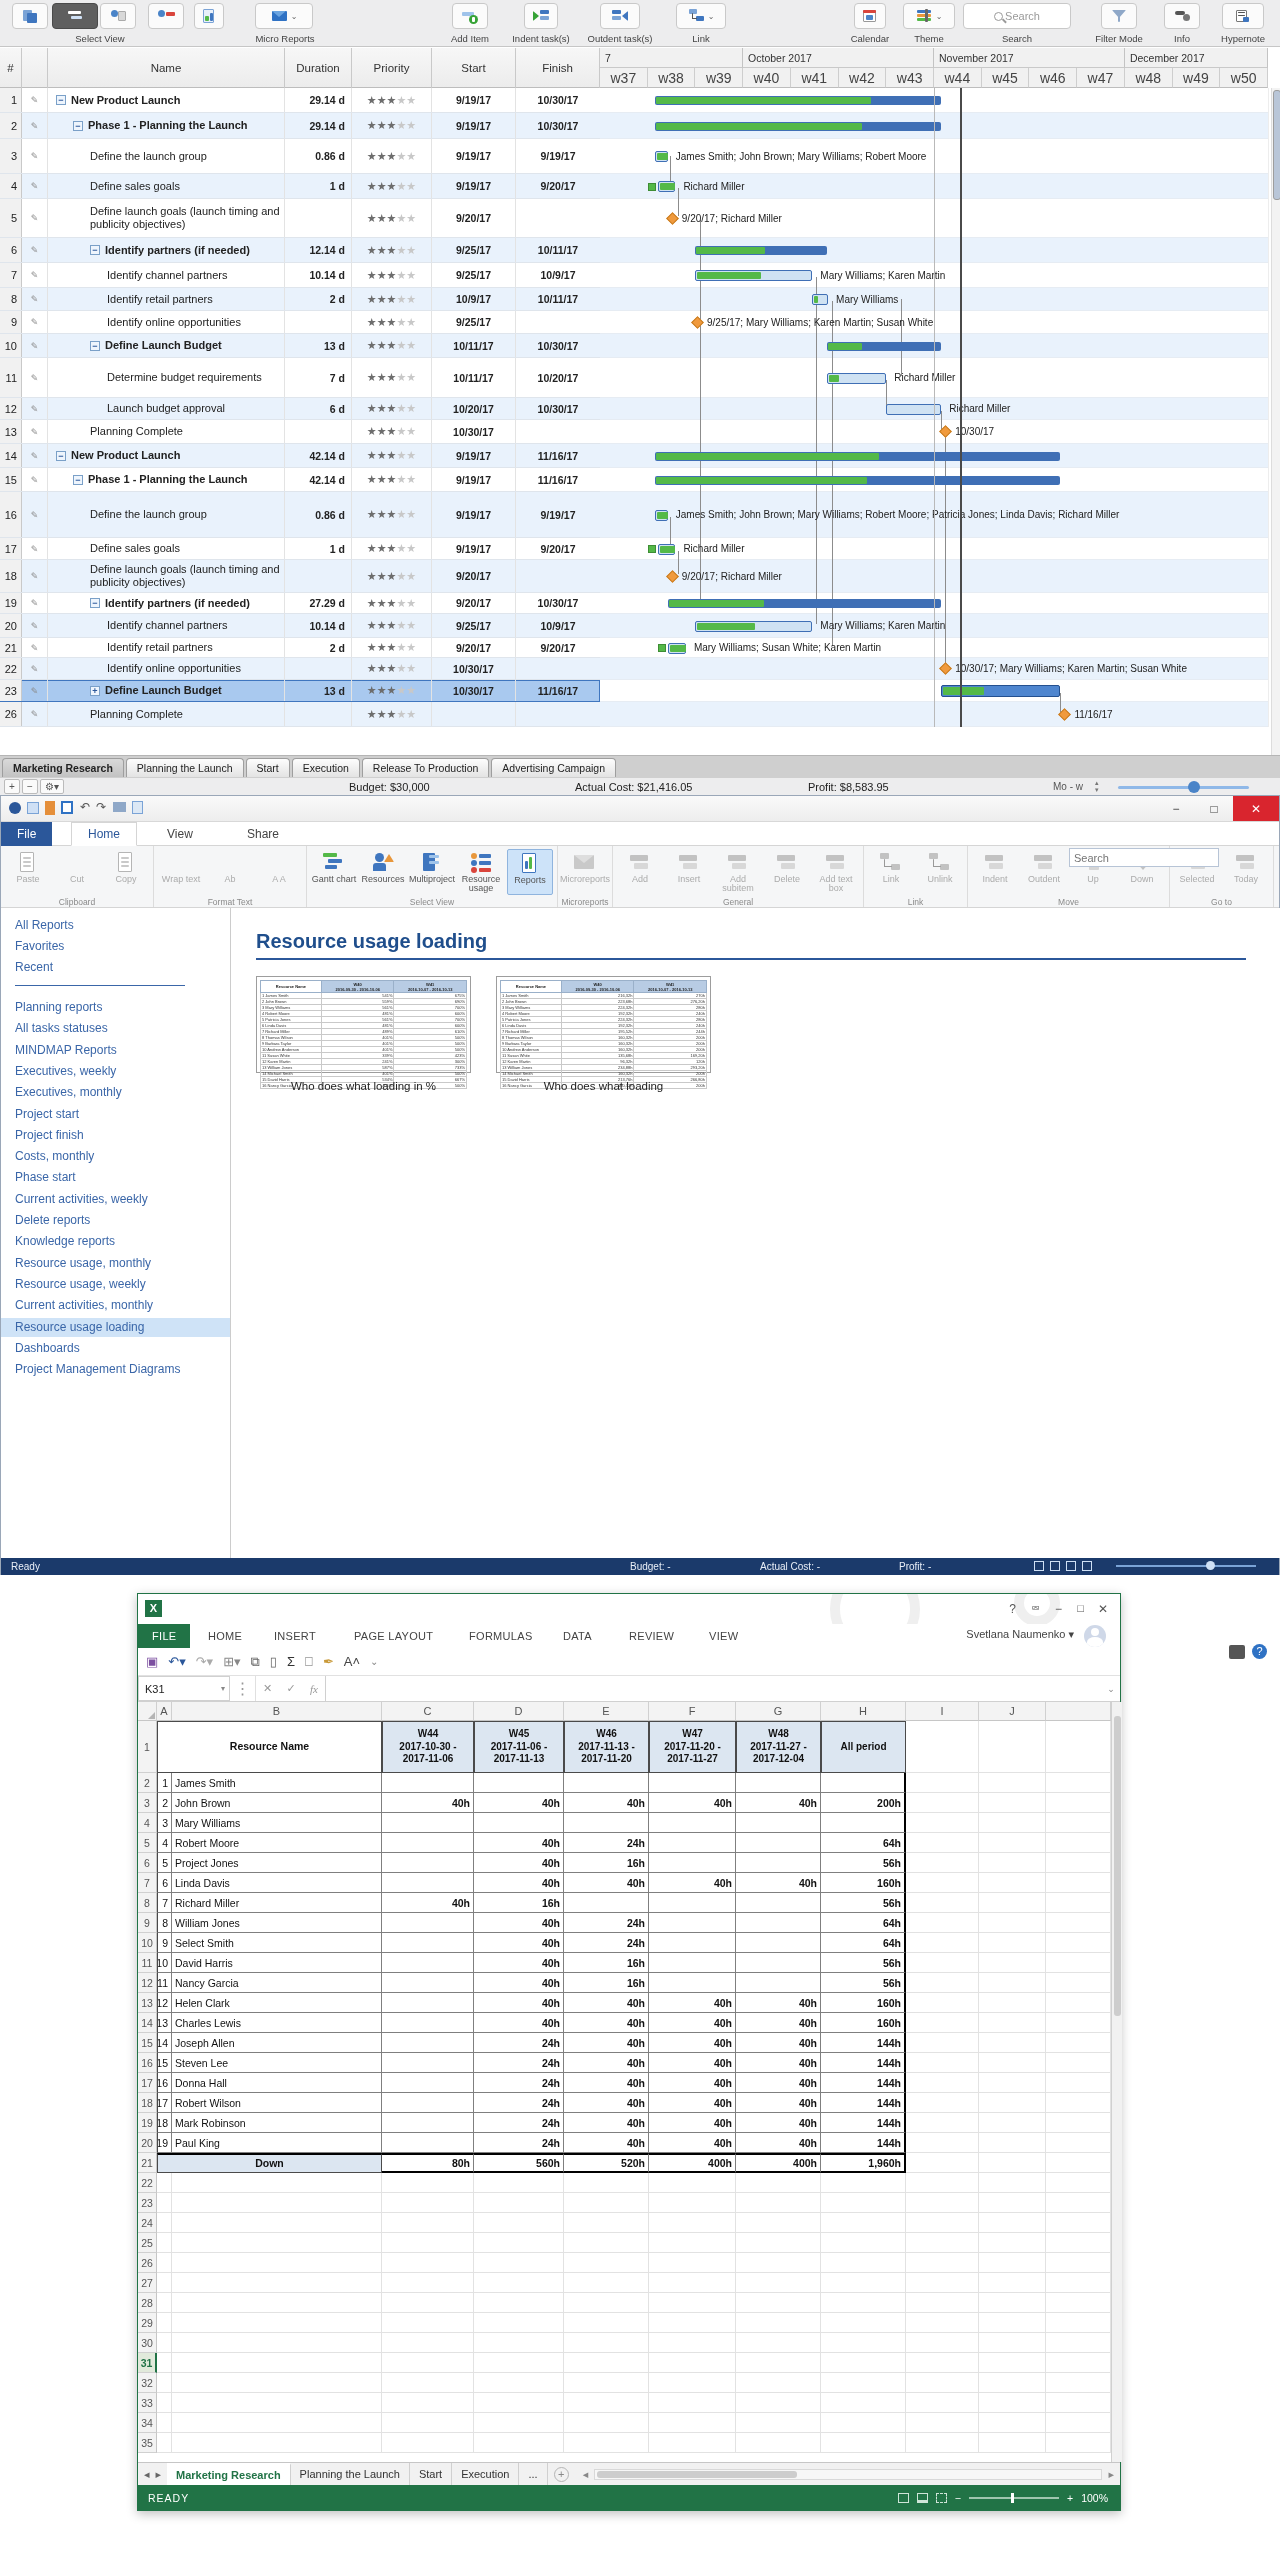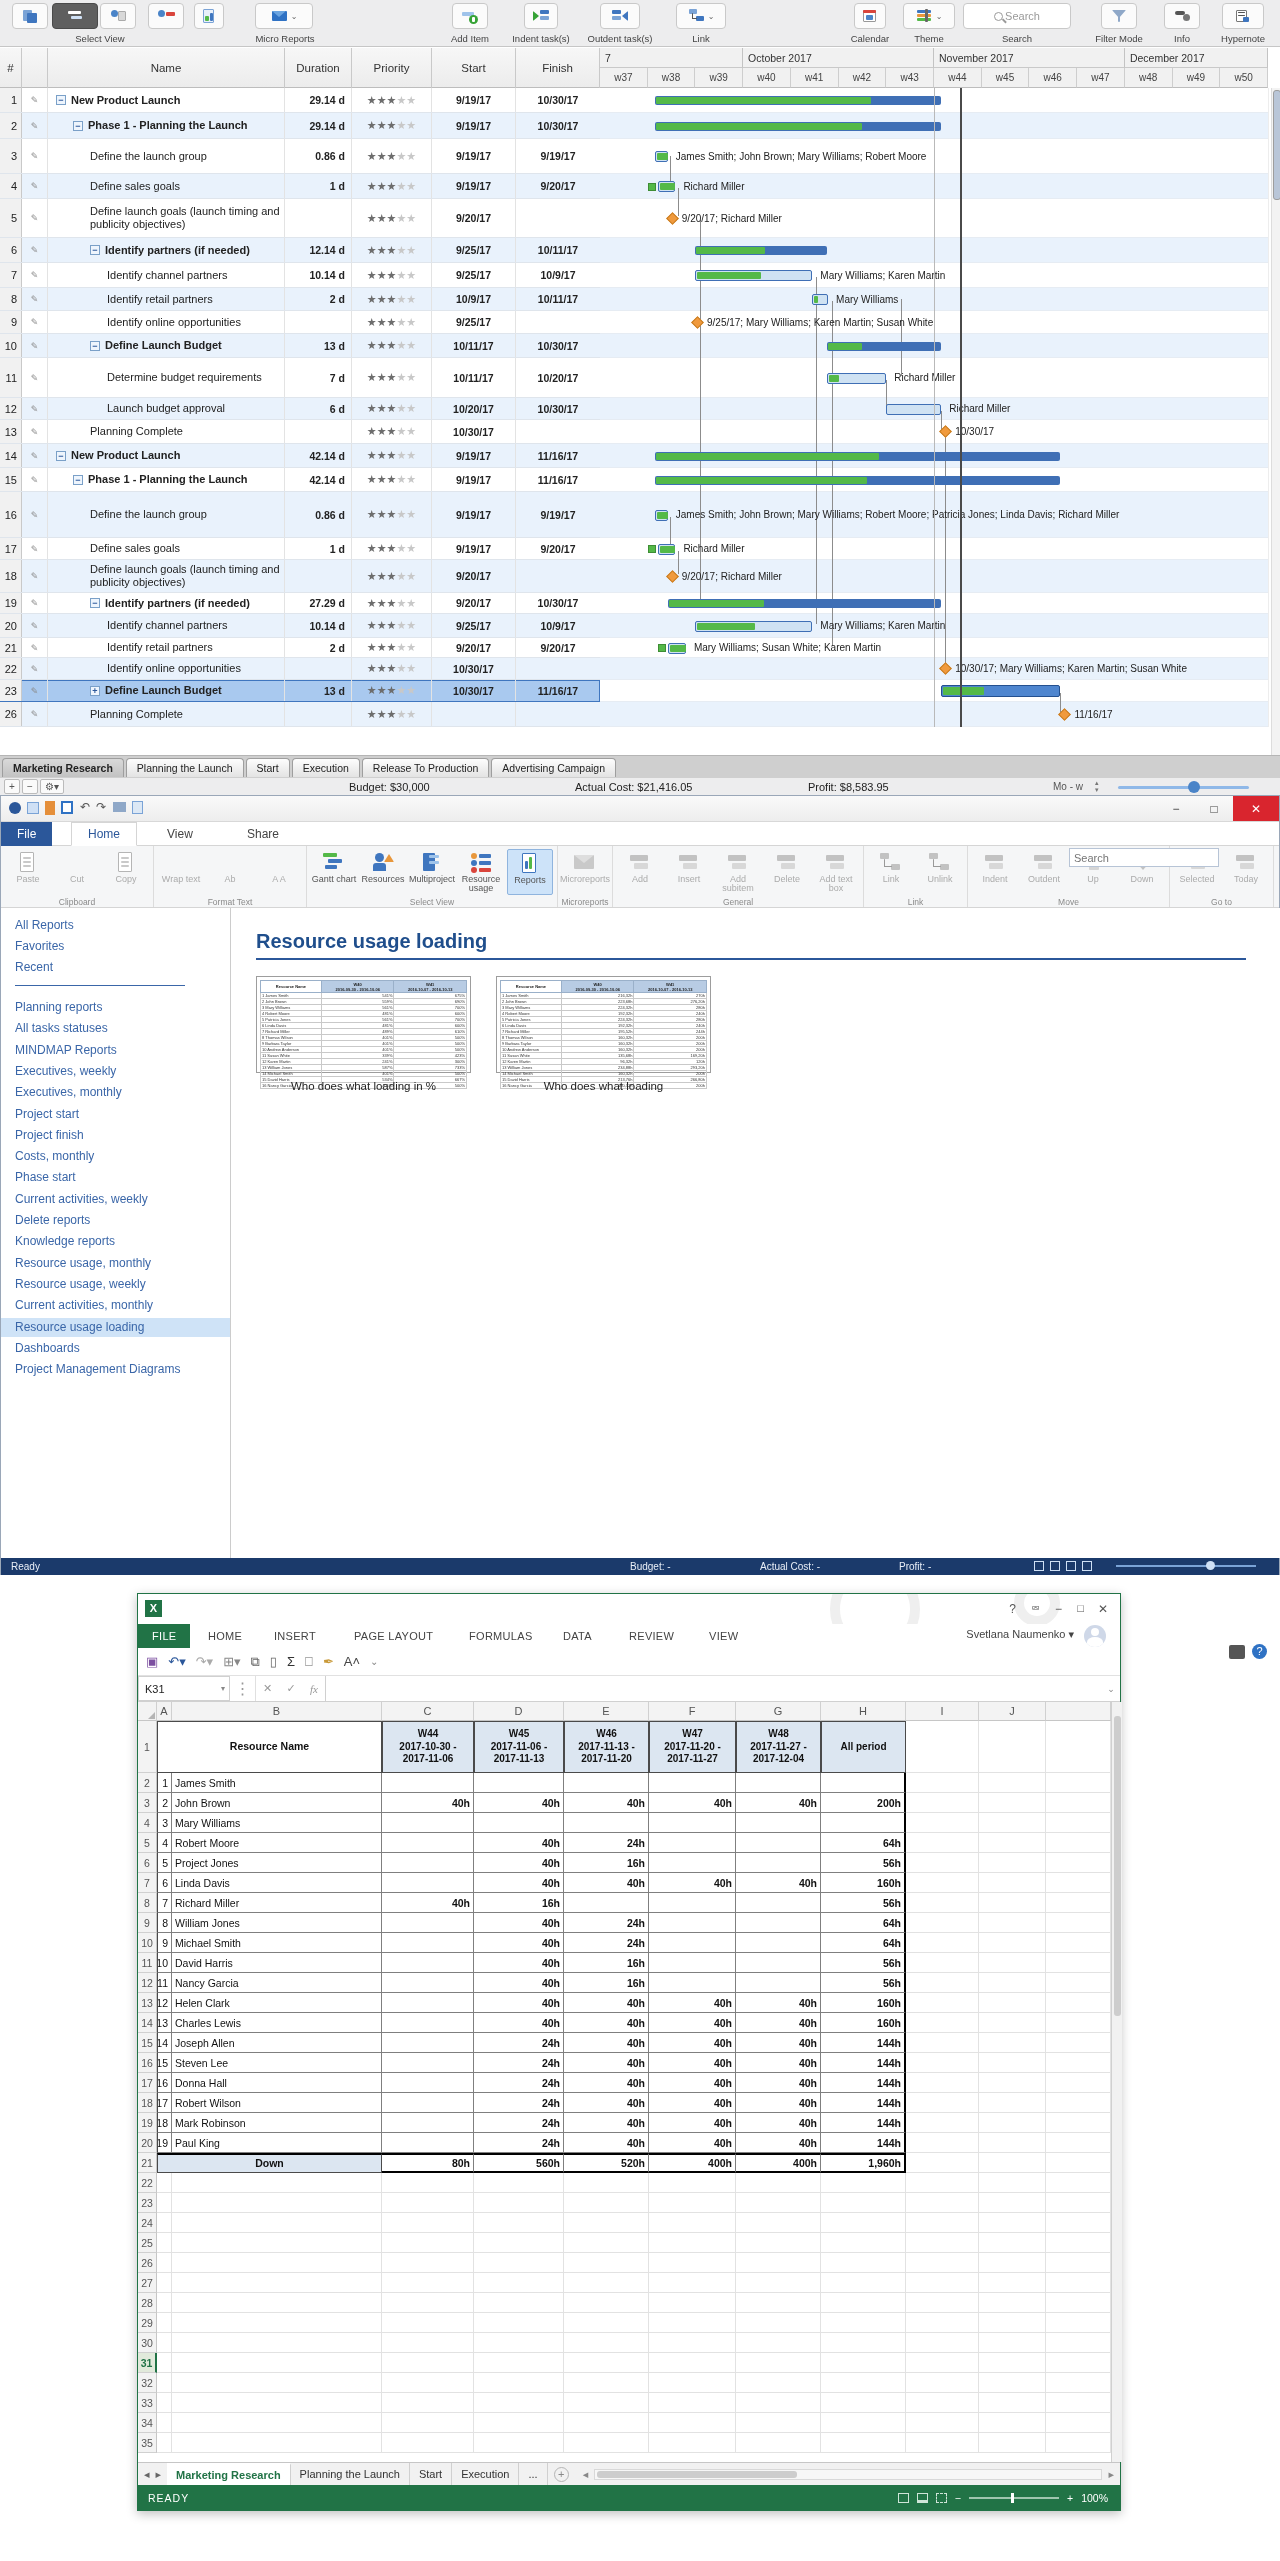--- a/index.html
+++ b/index.html
@@ -18,21 +18,21 @@
   .ghc{position:absolute;top:0;height:40px;border-right:1px solid #c9c9c9;display:flex;align-items:center;justify-content:center;font-size:11.5px;color:#333;}
   .grow-num{background:#f1f1f1;border-right:1px solid #c9c9c9;color:#333;display:flex;align-items:center;justify-content:flex-end;padding-right:4px;font-size:11px;}
   .grow{position:absolute;left:0;width:600px;border-bottom:1px solid #dfe5ec;}
   .grow .cell{position:absolute;top:0;height:100%;display:flex;align-items:center;font-size:11px;color:#222;}
   .stars{font-size:10px;letter-spacing:0px;white-space:nowrap;}
   .stars .on{color:#6d6d6d;} .stars .off{color:#c8c8c8;}
   .tgl{display:inline-flex;width:10px;height:10px;border:1px solid #7aa0c8;background:#eef5fd;color:#2b579a;font-size:9px;line-height:8px;align-items:center;justify-content:center;margin-right:5px;flex:0 0 auto;}
   .editic{font-size:9px;color:#8a8a8a;}
   #g-chart{position:absolute;left:600px;top:48px;width:680px;height:707px;overflow:hidden;background:#fff;}
   .tl-month{position:absolute;top:0;height:20px;background:#f1f1f1;border-right:1px solid #c3c3c3;border-bottom:1px solid #c9c9c9;font-size:10.5px;color:#333;display:flex;align-items:center;padding-left:5px;}
-  .tl-week{position:absolute;top:20px;height:20px;background:#f1f1f1;border-right:1px solid #cecece;border-bottom:1px solid #bdbdbd;font-size:10px;color:#444;display:flex;align-items:center;justify-content:center;}
+  .tl-week{position:absolute;top:20px;height:20px;background:#f1f1f1;border-right:1px solid #cecece;border-bottom:1px solid #bdbdbd;font-size:14px;color:#444;display:flex;align-items:center;justify-content:center;}
   .chrow{position:absolute;left:0;width:668px;border-bottom:1px solid #e6ecf3;}
   .wgrid{position:absolute;top:40px;width:1px;background:#ededed;}
   .gbar{position:absolute;border-radius:2px;}
   .gbar .prog{position:absolute;left:1px;top:1px;bottom:1px;background:#54b948;border-radius:1px;}
   .bar-sum{background:#3f6fb5;height:9px;}
   .bar-task{background:#cfe2f3;border:1px solid #3f6fb5;height:11px;}
   .bar-sel{background:#4f86cf;border:1px solid #24508f;height:12px;}
   .mstone{position:absolute;width:9px;height:9px;background:#f09a3d;border:1px solid #c77c1f;transform:rotate(45deg);}
   .gsq{position:absolute;width:8px;height:8px;background:#54b948;border:1px solid #3e8d35;}
   .barlbl{position:absolute;font-size:10px;color:#222;white-space:nowrap;text-align:center;}
@@ -1440,21 +1440,21 @@
         <div class="xcell dtb v" style="left:336px;top:211px;width:90px;height:20px;">40h</div>
         <div class="xcell dtb v" style="left:426px;top:211px;width:85px;height:20px;">24h</div>
         <div class="xcell dtb v" style="left:511px;top:211px;width:87px;height:20px;"></div>
         <div class="xcell dtb v" style="left:598px;top:211px;width:85px;height:20px;"></div>
         <div class="xcell dtb v" style="left:683px;top:211px;width:85px;height:20px;border-right:2px solid #000;">64h</div>
         <div class="xcell" style="left:768px;top:211px;width:73px;height:20px"></div>
         <div class="xcell" style="left:841px;top:211px;width:67px;height:20px"></div>
         <div class="xcell" style="left:908px;top:211px;width:65px;height:20px"></div>
         <div class="xrowh" style="top:231px;width:19px;height:20px">10</div>
         <div class="xcell dtb" style="left:19px;top:231px;width:15px;height:20px;border-left:1px solid #4a4a4a;justify-content:flex-end">9</div>
-        <div class="xcell dtb" style="left:34px;top:231px;width:210px;height:20px">Michael Smith</div>
+        <div class="xcell dtb" style="left:34px;top:231px;width:210px;height:20px">Select Smith</div>
         <div class="xcell dtb v" style="left:244px;top:231px;width:92px;height:20px;"></div>
         <div class="xcell dtb v" style="left:336px;top:231px;width:90px;height:20px;">40h</div>
         <div class="xcell dtb v" style="left:426px;top:231px;width:85px;height:20px;">24h</div>
         <div class="xcell dtb v" style="left:511px;top:231px;width:87px;height:20px;"></div>
         <div class="xcell dtb v" style="left:598px;top:231px;width:85px;height:20px;"></div>
         <div class="xcell dtb v" style="left:683px;top:231px;width:85px;height:20px;border-right:2px solid #000;">64h</div>
         <div class="xcell" style="left:768px;top:231px;width:73px;height:20px"></div>
         <div class="xcell" style="left:841px;top:231px;width:67px;height:20px"></div>
         <div class="xcell" style="left:908px;top:231px;width:65px;height:20px"></div>
         <div class="xrowh" style="top:251px;width:19px;height:20px">11</div>

